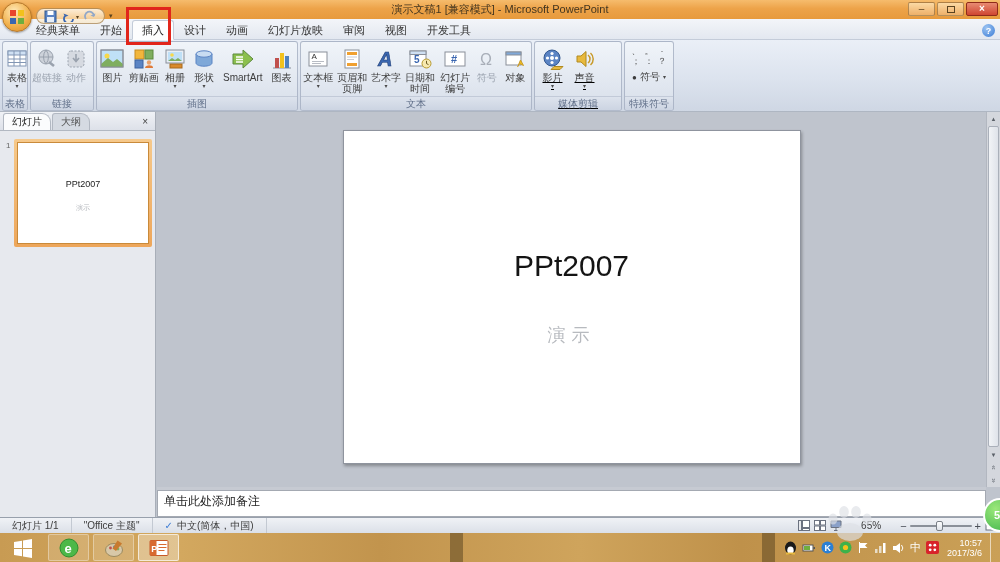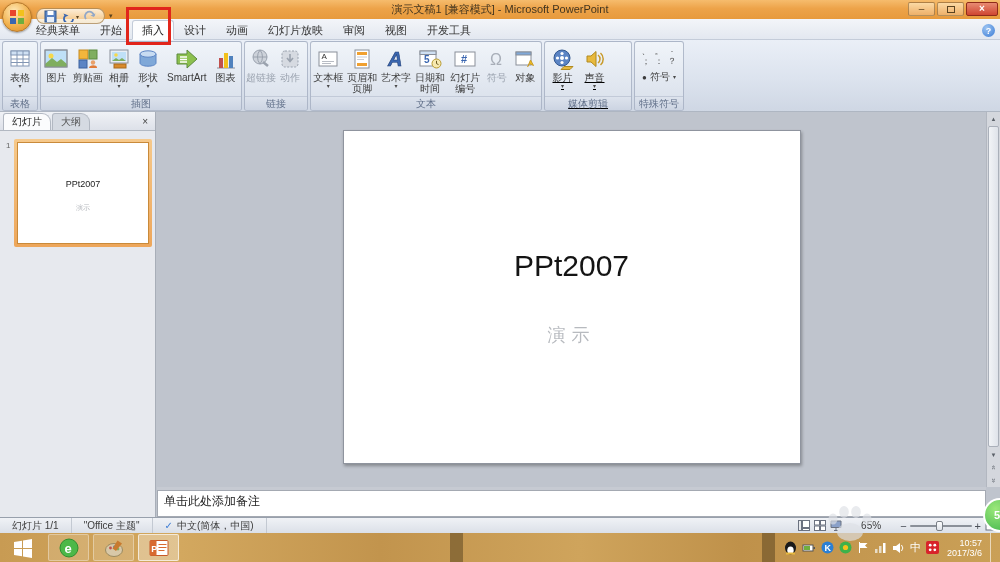--- a/index.html
+++ b/index.html
@@ -185,35 +185,60 @@
       <div class="rtab">幻灯片放映</div>
       <div class="rtab">审阅</div>
       <div class="rtab">视图</div>
       <div class="rtab">开发工具</div>
     </div>
   </div>
   <div class="help-btn">?</div>
 
   <div class="ribbon">
 
-    <div class="rgroup" style="width:36px;">
+    <div class="rgroup" style="width:26px;">
       <div class="rgroup-body">
         <div class="rbtn" style="width:40px;">
           <span class="ricon">
             <svg width="24" height="24">
                 <rect x="3" y="4" width="18" height="15" fill="#fff" stroke="#8296b4"></rect>
                 <rect x="3" y="4" width="18" height="4" fill="#cfe0f3" stroke="#8296b4"></rect>
                 <path d="M9 4v15M15 4v15M3 12h18M3 15.5h18" stroke="#8296b4" fill="none"></path>
               </svg>
           </span>
           <span class="rlabel">表格</span>
           <span class="rarrow">▾</span>
         </div>
       </div>
       <div class="rgroup-label">表格</div>
+    </div>
+
+    <div class="rgroup" style="width:64px;">
+      <div class="rgroup-body">
+        <div class="rbtn disabled" style="width:30px;">
+          <span class="ricon">
+            <svg width="24" height="24">
+                <circle cx="11" cy="10" r="7" fill="#cdd2da" stroke="#9aa2ae"></circle>
+                <path d="M4 10h14M11 3a11 11 0 010 14M11 3a11 11 0 000 14" stroke="#9aa2ae" fill="none"></path>
+                <path d="M14 15l5 4" stroke="#9aa2ae" stroke-width="2.6"></path>
+              </svg>
+          </span>
+          <span class="rlabel">超链接</span>
+        </div>
+        <div class="rbtn disabled" style="width:28px;">
+          <span class="ricon">
+            <svg width="24" height="24">
+                <rect x="4" y="4" width="16" height="16" rx="3" fill="#d6dae1" stroke="#9aa2ae" stroke-dasharray="2 1.5"></rect>
+                <path d="M12 7v7M9 11l3 3.5 3-3.5" stroke="#9aa2ae" fill="none" stroke-width="1.6"></path>
+              </svg>
+          </span>
+          <span class="rlabel">动作</span>
+        </div>
+      </div>
+      <div class="rgroup-label">链接</div>
     </div>
 
     <div class="rgroup" style="width:202px;">
       <div class="rgroup-body">
         <div class="rbtn" style="width:31px;">
           <span class="ricon">
             <svg width="26" height="24">
                 <rect x="2" y="3" width="22" height="17" fill="#bfe0f7" stroke="#8a8f99"></rect>
                 <circle cx="8" cy="9" r="2.5" fill="#f7d84a"></circle>
                 <path d="M2 17l7-6 5 4 4-3 6 5v3H2z" fill="#7fae5f"></path>
@@ -272,45 +297,20 @@
                 <path d="M3 21h18" stroke="#8a8f99"></path>
                 <rect x="5" y="11" width="4" height="10" fill="#c0504d"></rect>
                 <rect x="10" y="6" width="4" height="15" fill="#f2c11c"></rect>
                 <rect x="15" y="9" width="4" height="12" fill="#4f81bd"></rect>
               </svg>
           </span>
           <span class="rlabel">图表</span>
         </div>
       </div>
       <div class="rgroup-label">插图</div>
-    </div>
-
-    <div class="rgroup" style="width:64px;">
-      <div class="rgroup-body">
-        <div class="rbtn disabled" style="width:30px;">
-          <span class="ricon">
-            <svg width="24" height="24">
-                <circle cx="11" cy="10" r="7" fill="#cdd2da" stroke="#9aa2ae"></circle>
-                <path d="M4 10h14M11 3a11 11 0 010 14M11 3a11 11 0 000 14" stroke="#9aa2ae" fill="none"></path>
-                <path d="M14 15l5 4" stroke="#9aa2ae" stroke-width="2.6"></path>
-              </svg>
-          </span>
-          <span class="rlabel">超链接</span>
-        </div>
-        <div class="rbtn disabled" style="width:28px;">
-          <span class="ricon">
-            <svg width="24" height="24">
-                <rect x="4" y="4" width="16" height="16" rx="3" fill="#d6dae1" stroke="#9aa2ae" stroke-dasharray="2 1.5"></rect>
-                <path d="M12 7v7M9 11l3 3.5 3-3.5" stroke="#9aa2ae" fill="none" stroke-width="1.6"></path>
-              </svg>
-          </span>
-          <span class="rlabel">动作</span>
-        </div>
-      </div>
-      <div class="rgroup-label">链接</div>
     </div>
 
     <div class="rgroup" style="width:232px;">
       <div class="rgroup-body">
         <div class="rbtn" style="width:33px;">
           <span class="ricon">
             <svg width="24" height="24">
                 <rect x="3" y="5" width="18" height="14" fill="#fff" stroke="#8a8f99"></rect>
                 <text x="5.5" y="12" font-size="8" fill="#333">A</text>
                 <path d="M6 14.5h12M6 16.5h9" stroke="#b8bcc4"></path>

